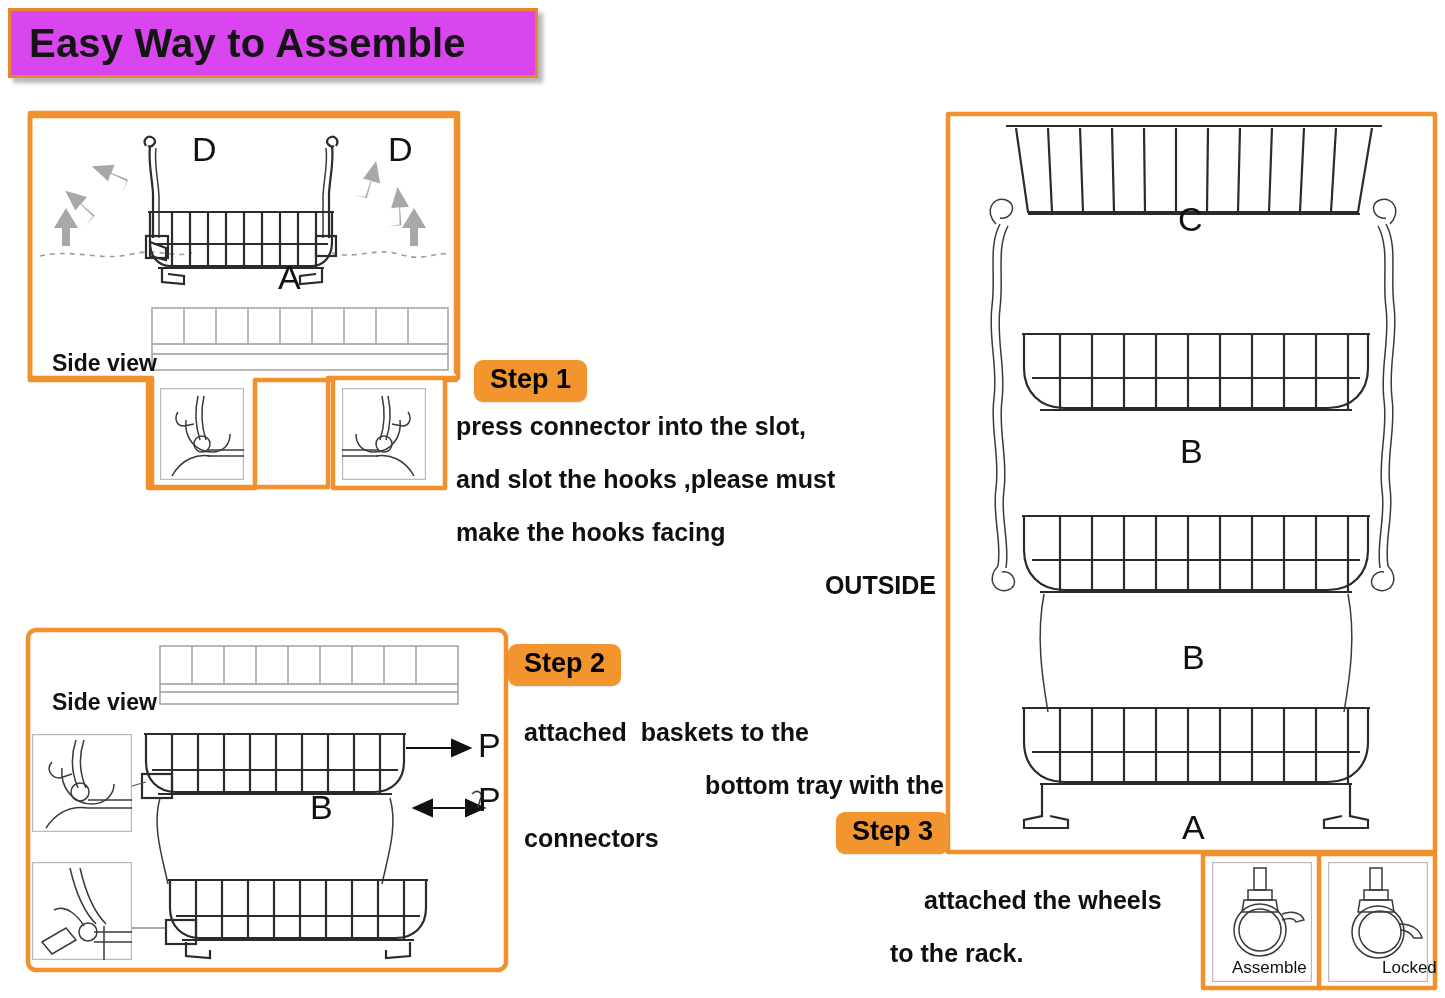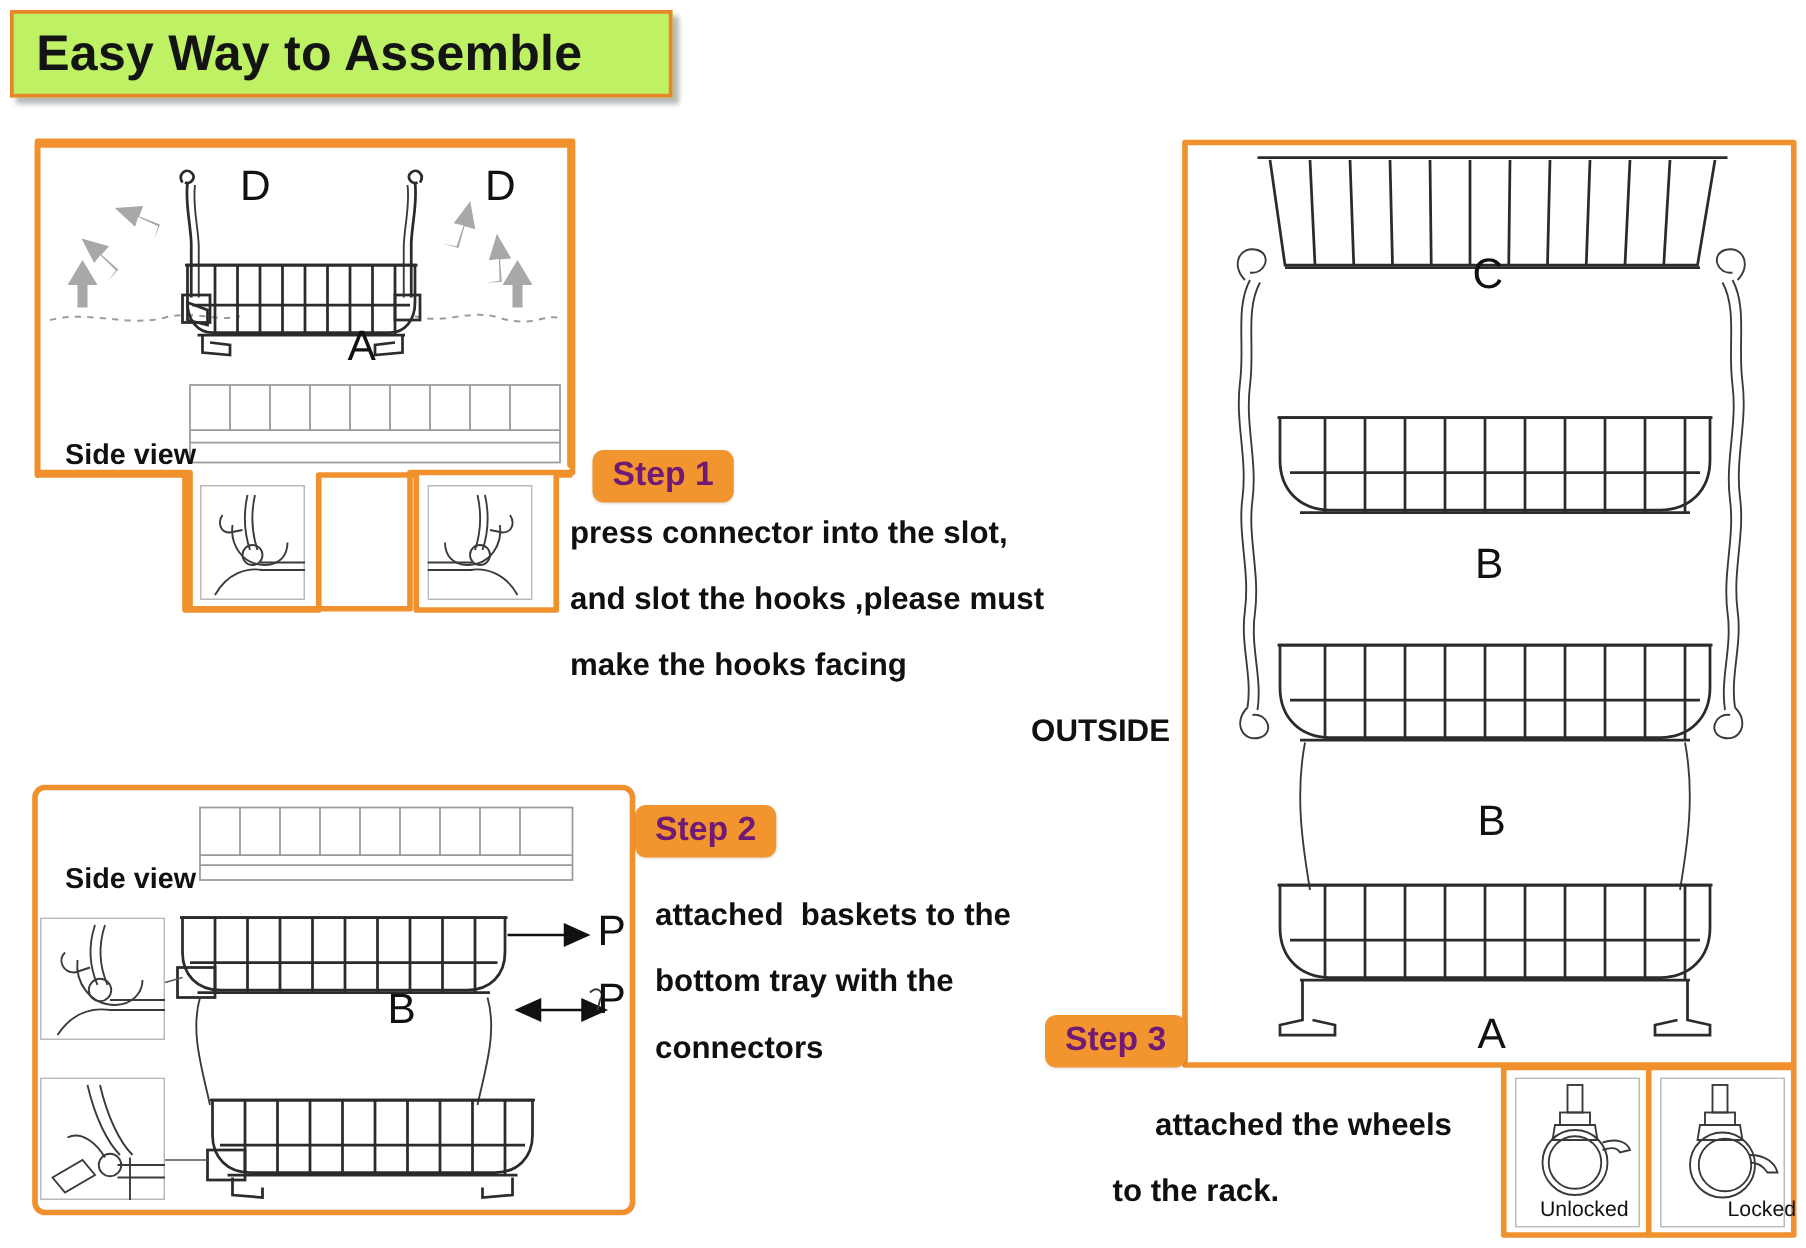--- a/index.html
+++ b/index.html
@@ -4,33 +4,33 @@
 <style>
   html,body{margin:0;padding:0;background:#ffffff;}
   body{width:1445px;height:998px;position:relative;overflow:hidden;
        font-family:"Liberation Sans","DejaVu Sans",sans-serif;color:#111;}
 
   .abs{position:absolute;}
 
   
   #title-banner{
     left:8px;top:8px;width:524px;height:64px;
-    background:#bef264;
+    background:#d946ef;
     border:3px solid #E8872A;
     box-shadow:5px 5px 4px rgba(0,0,0,.28);
     display:flex;align-items:center;
   }
   #title-banner .txt{
     font-size:40px;font-weight:bold;color:#141414;margin-left:18px;letter-spacing:.2px;
   }
 
   
   .step-badge{
     background:#F2952F;border-radius:9px;
-    color:#701a75;font-size:27px;font-weight:bold;
+    color:#000000;font-size:27px;font-weight:bold;
     padding:4px 16px 7px 16px;
     display:flex;align-items:center;justify-content:center;
     box-shadow:0 1px 2px rgba(0,0,0,.12);
     z-index:40;
   }
 
   
   .body-text{font-size:25px;font-weight:bold;color:#101010;line-height:53px;white-space:pre;}
 
   
@@ -277,21 +277,21 @@
   <line class="ln-thin" x1="72" y1="64" x2="72" y2="98"></line>
 </svg>
 
 <div class="abs sideview" style="left:52px;top:652px;">Side view</div>
 <div class="abs lbl" style="left:310px;top:788px;">B</div>
 <div class="abs lbl" style="left:478px;top:726px;">P</div>
 <div class="abs lbl" style="left:478px;top:780px;">P</div>
 
 <div class="abs step-badge" style="left:508px;top:644px;">Step 2</div>
 <div class="abs body-text" style="left:524px;top:706px;width:420px;">attached  baskets to the</div>
-<div class="abs body-text" style="left:524px;top:759px;width:420px;">bottom tray with the</div>
+<div class="abs body-text" style="left:524px;top:759px;width:420px;text-align:right;">bottom tray with the</div>
 <div class="abs body-text" style="left:524px;top:812px;width:420px;">connectors</div>
 
 <svg class="abs" style="left:952px;top:116px;" width="482" height="734">
 
   <path class="ln-thin" d="M 48 108 C 36 130 44 160 40 190 C 36 222 46 250 42 282
            C 38 312 48 340 44 372 C 40 400 50 424 46 450"></path>
   <path class="ln-thin" d="M 56 110 C 44 132 52 162 48 192 C 44 224 54 252 50 284
            C 46 314 56 342 52 374 C 48 402 58 426 54 452"></path>
   <path class="ln-thin" d="M 44 108 C 32 96 40 80 54 84 C 66 88 60 104 48 102"></path>
   <path class="ln-thin" d="M 46 450 C 34 462 42 478 56 474 C 68 470 62 454 50 456"></path>
@@ -395,21 +395,21 @@
 
 <svg class="abs" style="left:1212px;top:862px;" width="100" height="120">
   <rect class="inner-box" x="0.5" y="0.5" width="99" height="119"></rect>
   <rect class="ln-thin" x="42" y="6" width="12" height="22"></rect>
   <rect class="ln-thin" x="36" y="28" width="24" height="10"></rect>
   <path class="ln-thin" d="M 32 38 L 64 38 L 66 50 L 30 50 Z"></path>
   <circle class="ln-thin" cx="48" cy="68" r="26"></circle>
   <circle class="ln-thin" cx="48" cy="68" r="21"></circle>
   <path class="ln-thin" d="M 70 52 C 82 48 90 52 92 58 L 84 60 C 82 56 76 56 70 58"></path>
 </svg>
-<div class="abs cap" style="left:1232px;top:958px;">Unlocked</div>
+<div class="abs cap" style="left:1232px;top:958px;">Assemble</div>
 
 <svg class="abs" style="left:1328px;top:862px;" width="100" height="120">
   <rect class="inner-box" x="0.5" y="0.5" width="99" height="119"></rect>
   <rect class="ln-thin" x="42" y="6" width="12" height="22"></rect>
   <rect class="ln-thin" x="36" y="28" width="24" height="10"></rect>
   <path class="ln-thin" d="M 32 38 L 64 38 L 66 50 L 30 50 Z"></path>
   <circle class="ln-thin" cx="50" cy="70" r="26"></circle>
   <circle class="ln-thin" cx="52" cy="70" r="21"></circle>
   <path class="ln-thin" d="M 72 62 C 84 62 92 68 94 76 L 86 76 C 82 70 78 68 72 68"></path>
 </svg>

